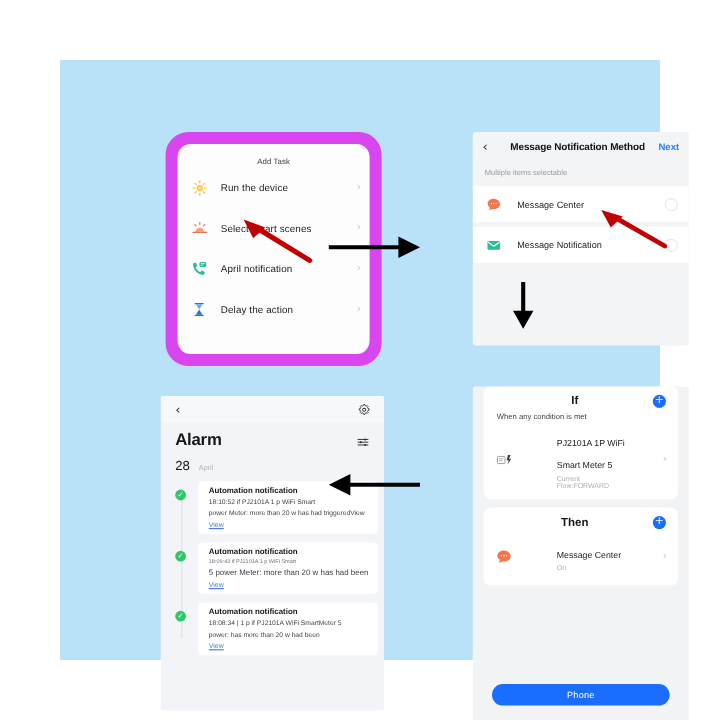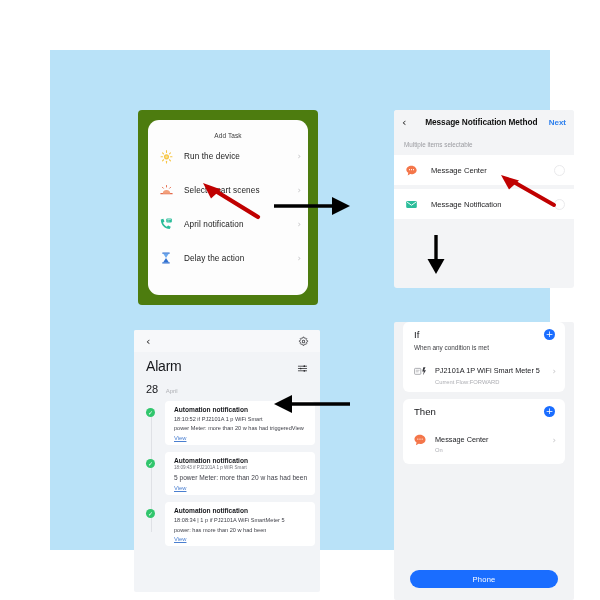--- a/index.html
+++ b/index.html
@@ -25,22 +25,22 @@
   .panel {
     position: absolute;
     background: #ffffff;
     overflow: hidden;
   }
 
   
   #panel-addtask {
     left: 88px; top: 60px;
     width: 180px; height: 195px;
-    background: #4d7c0f;
-    border-radius: 4px;
+    background: #d946ef;
+    border-radius: 19px;
     padding: 0;
   }
   #addtask-sheet {
     position: absolute;
     left: 10px; top: 10px;
     width: 160px; height: 175px;
     background: #fdfdfd;
     border-radius: 11px;
   }
   #addtask-title {
@@ -171,43 +171,45 @@
     background: #ffffff;
     border-radius: 6px;
     margin: 0 9px 7px 9px;
     padding: 7px 0 7px 0;
   }
   .auto-card-head {
     display: flex; align-items: center;
     padding: 0 10px 0 11px;
   }
   .auto-card-title {
-    font-size: 9.6px; font-weight: normal;
+    font-size: 9.6px; font-weight: bold;
     color: #15161a;
     flex: 1 1 auto;
+    text-align: center;
   }
   .plus-btn {
     width: 11px; height: 11px;
     border-radius: 50%;
     background: #1a6dff;
     color: #fff;
     font-size: 9px;
     line-height: 10px;
     text-align: center;
     font-family: "DejaVu Sans", sans-serif;
     flex: 0 0 11px;
   }
   .auto-cond {
     font-size: 6.4px;
     color: #3d3e42;
     padding: 4px 0 0 11px;
   }
   .auto-item {
     display: flex; align-items: center;
     padding: 8px 9px 0 9px;
+    gap: 29px;
   }
   .auto-item-ico {
     width: 16px; height: 16px;
     flex: 0 0 16px;
     margin-right: 7px;
     display: flex; align-items: center; justify-content: center;
   }
   .auto-item-txt { flex: 1 1 auto; }
   .auto-item-name {
     font-size: 7.3px; color: #1a1b1f;
@@ -247,21 +249,21 @@
     font-size: 11px; color: #2a2a2a;
     font-family: "DejaVu Sans", sans-serif;
     line-height: 1;
   }
   #alarm-titlebar {
     display: flex; align-items: flex-end;
     justify-content: space-between;
     padding: 6px 12px 0 12px;
   }
   #alarm-title {
-    font-size: 14px; font-weight: normal;
+    font-size: 14px; font-weight: bold;
     color: #16171b;
     letter-spacing: -.2px;
   }
   #alarm-date {
     padding: 5px 0 4px 12px;
   }
   #alarm-day {
     font-size: 11px; font-weight: normal; color: #16171b;
   }
   #alarm-month {

